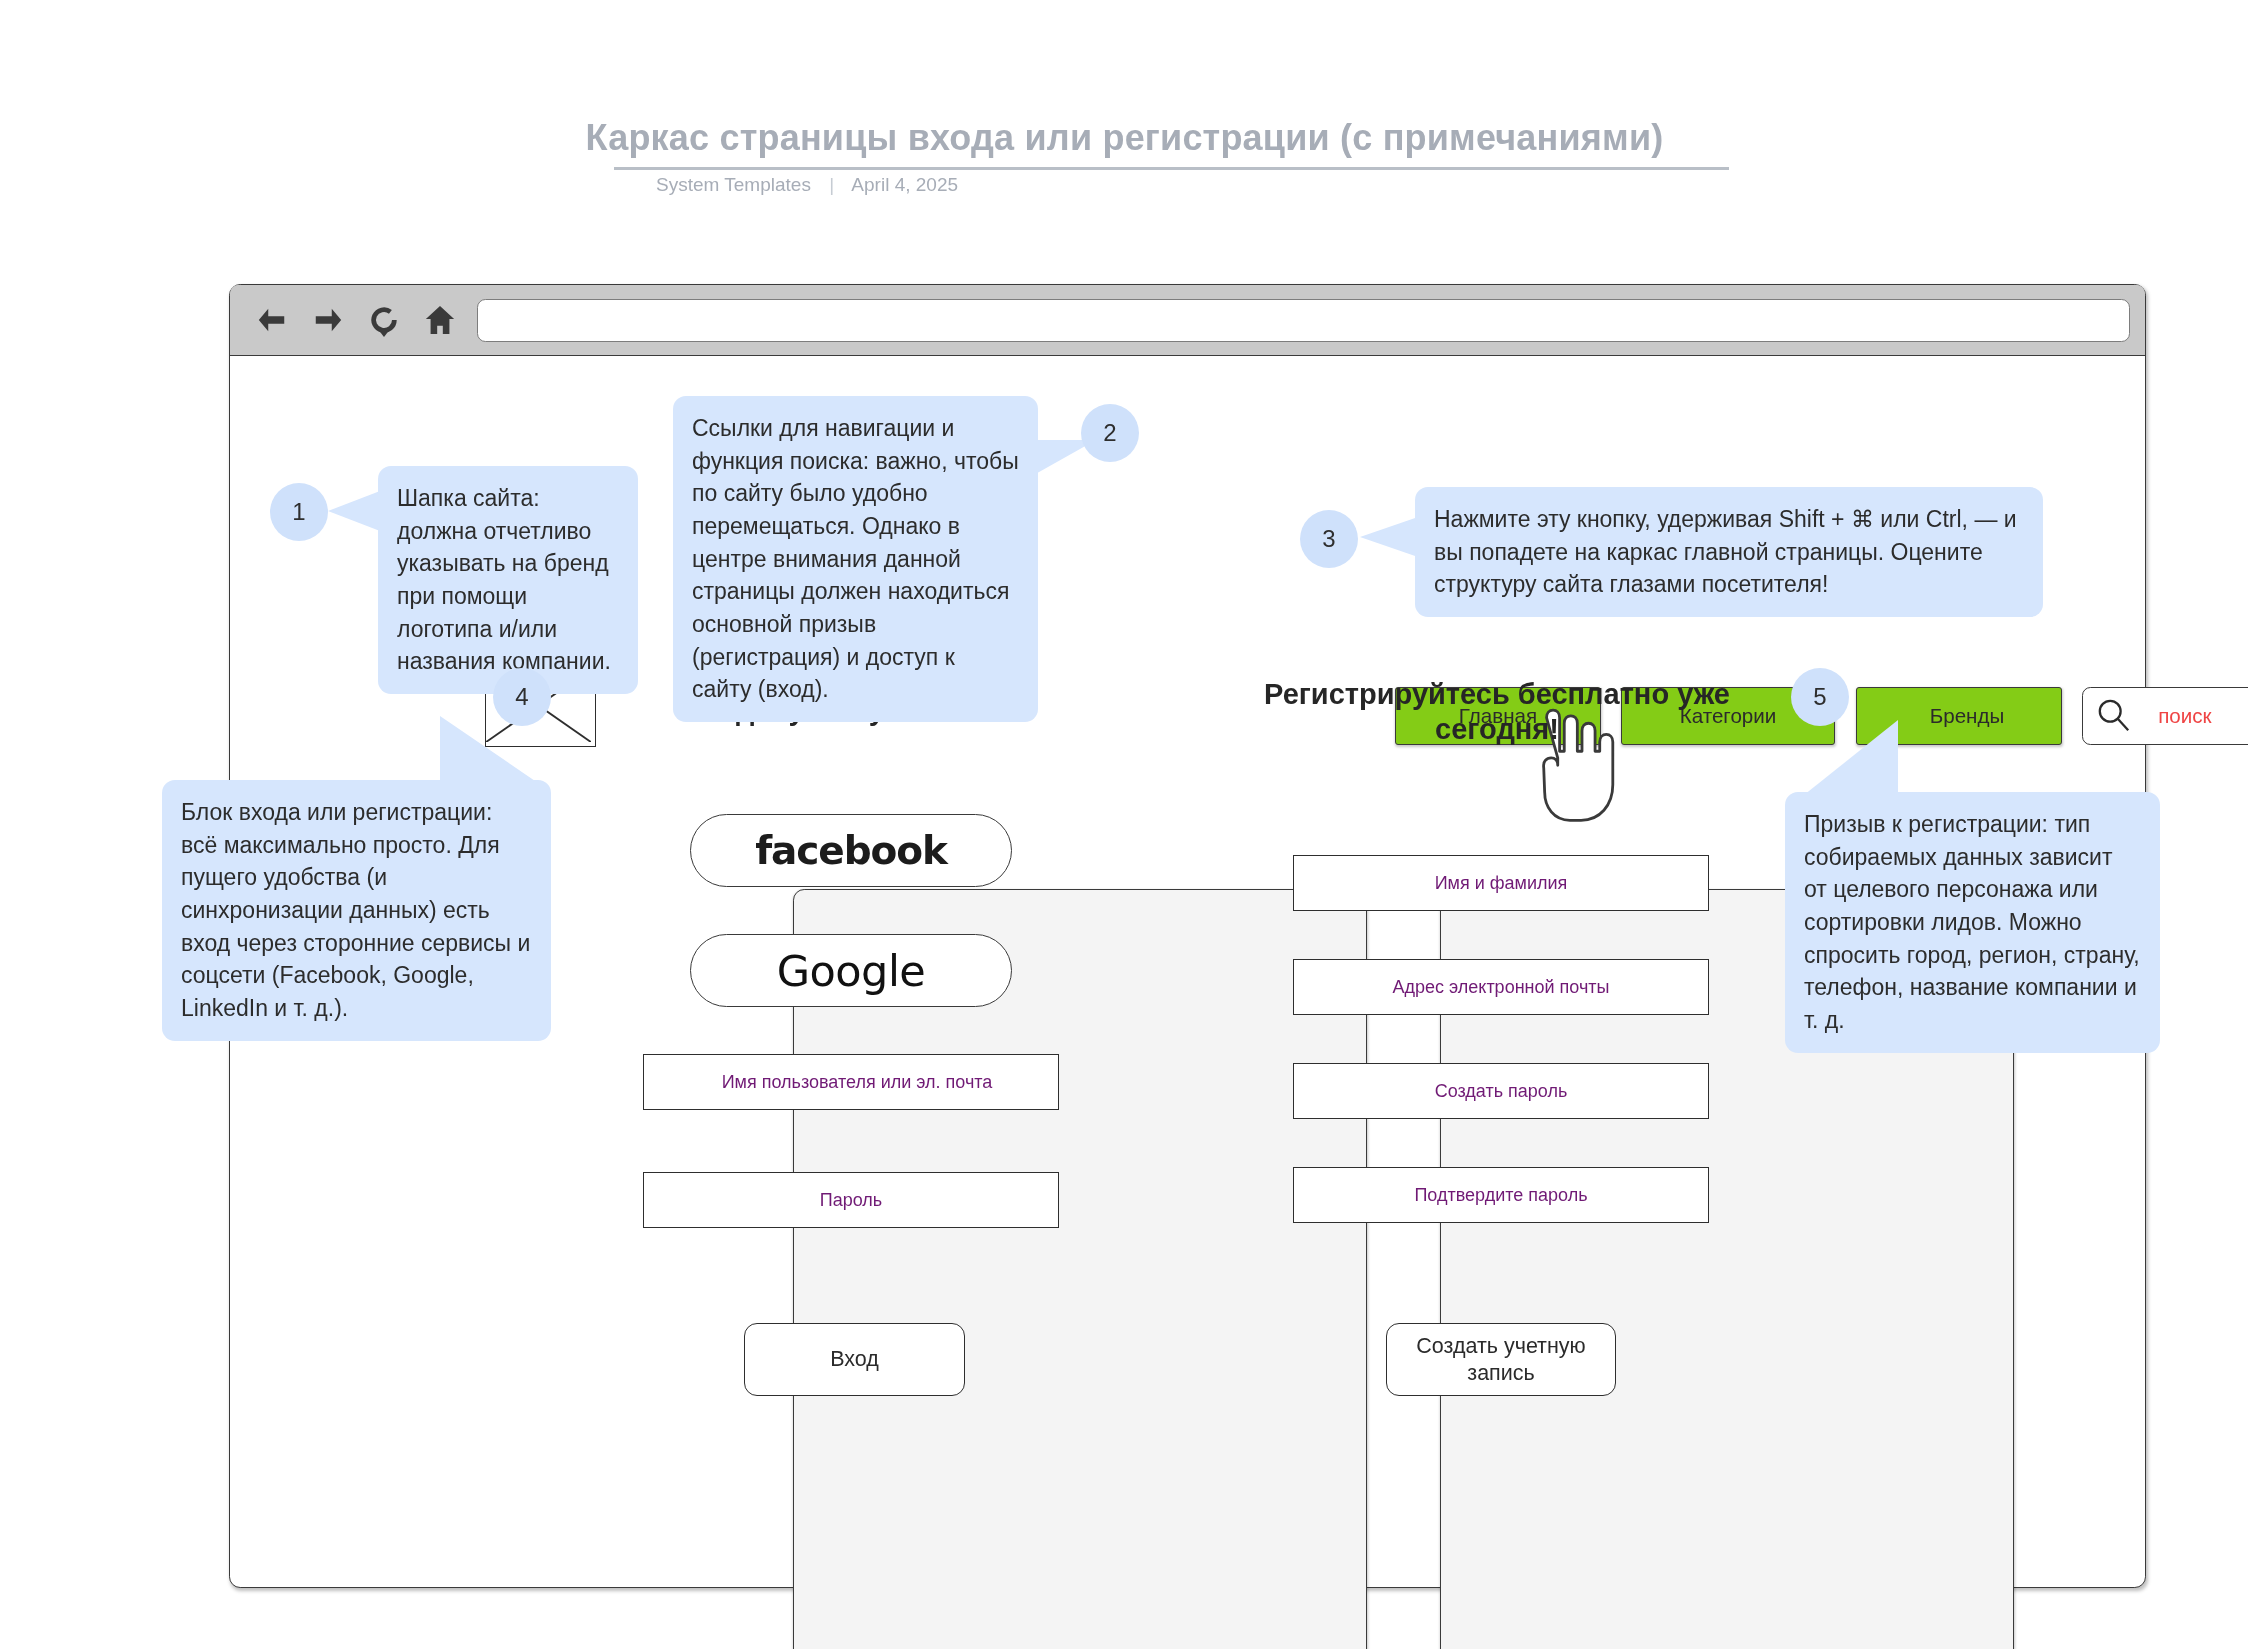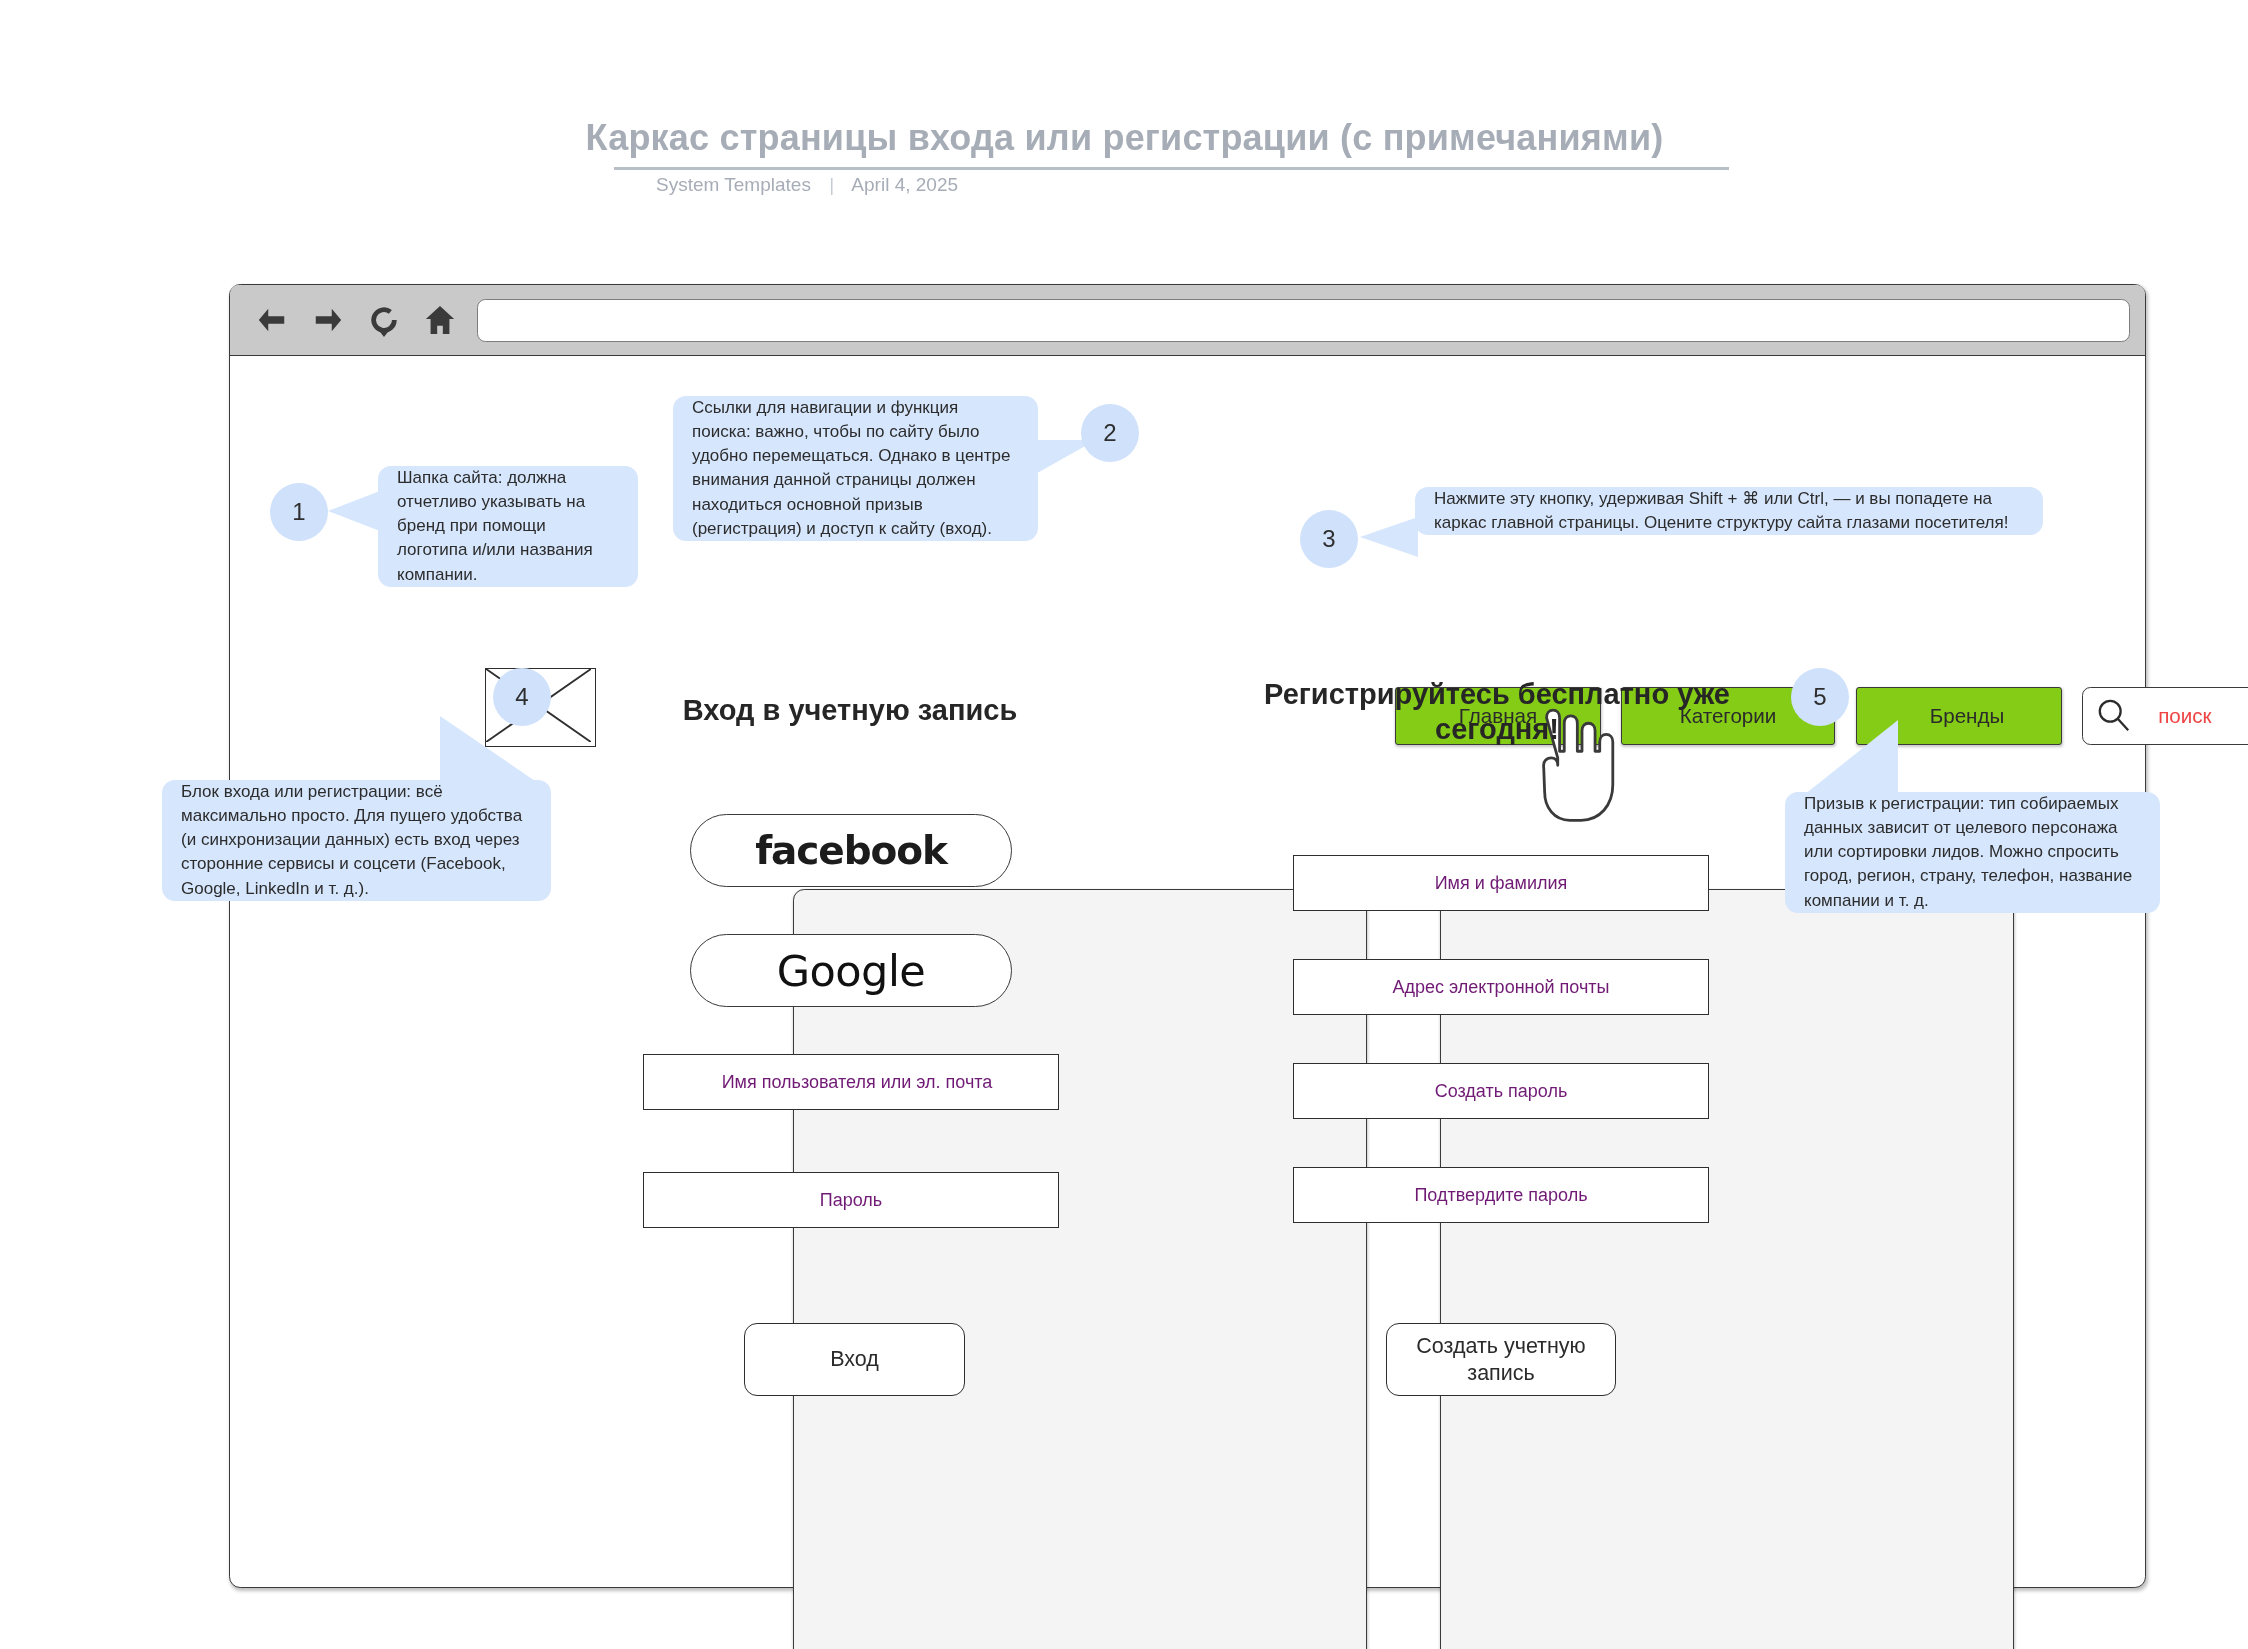--- a/index.html
+++ b/index.html
@@ -140,22 +140,22 @@
   #signup-btn{left:1386px;top:1323px;width:230px;height:73px;}
 
   
   .badge{
     position:absolute;width:58px;height:58px;border-radius:50%;
     background:#cfe1fb;color:#2e2e2e;font-size:24px;
     display:flex;align-items:center;justify-content:center;
   }
   .bubble{
     position:absolute;background:#d6e6fd;color:#2c2c2c;
-    font-size:17px;line-height:1.42;
-    padding:0 19px;box-sizing:border-box;
+    font-size:23px;line-height:1.42;
+    padding:16px 19px;box-sizing:border-box;
     border-radius:13px;
     white-space:pre-line;
   }
   .tail{position:absolute;width:0;height:0;}
 
   #badge1{left:270px;top:483px;}
   #bub1  {left:378px;top:466px;width:260px;}
   #tail1 {left:328px;top:491px;border-top:20.6px solid transparent;border-bottom:20.6px solid transparent;border-right:52px solid #d6e6fd;}
 
   #badge2{left:1081px;top:404px;}

